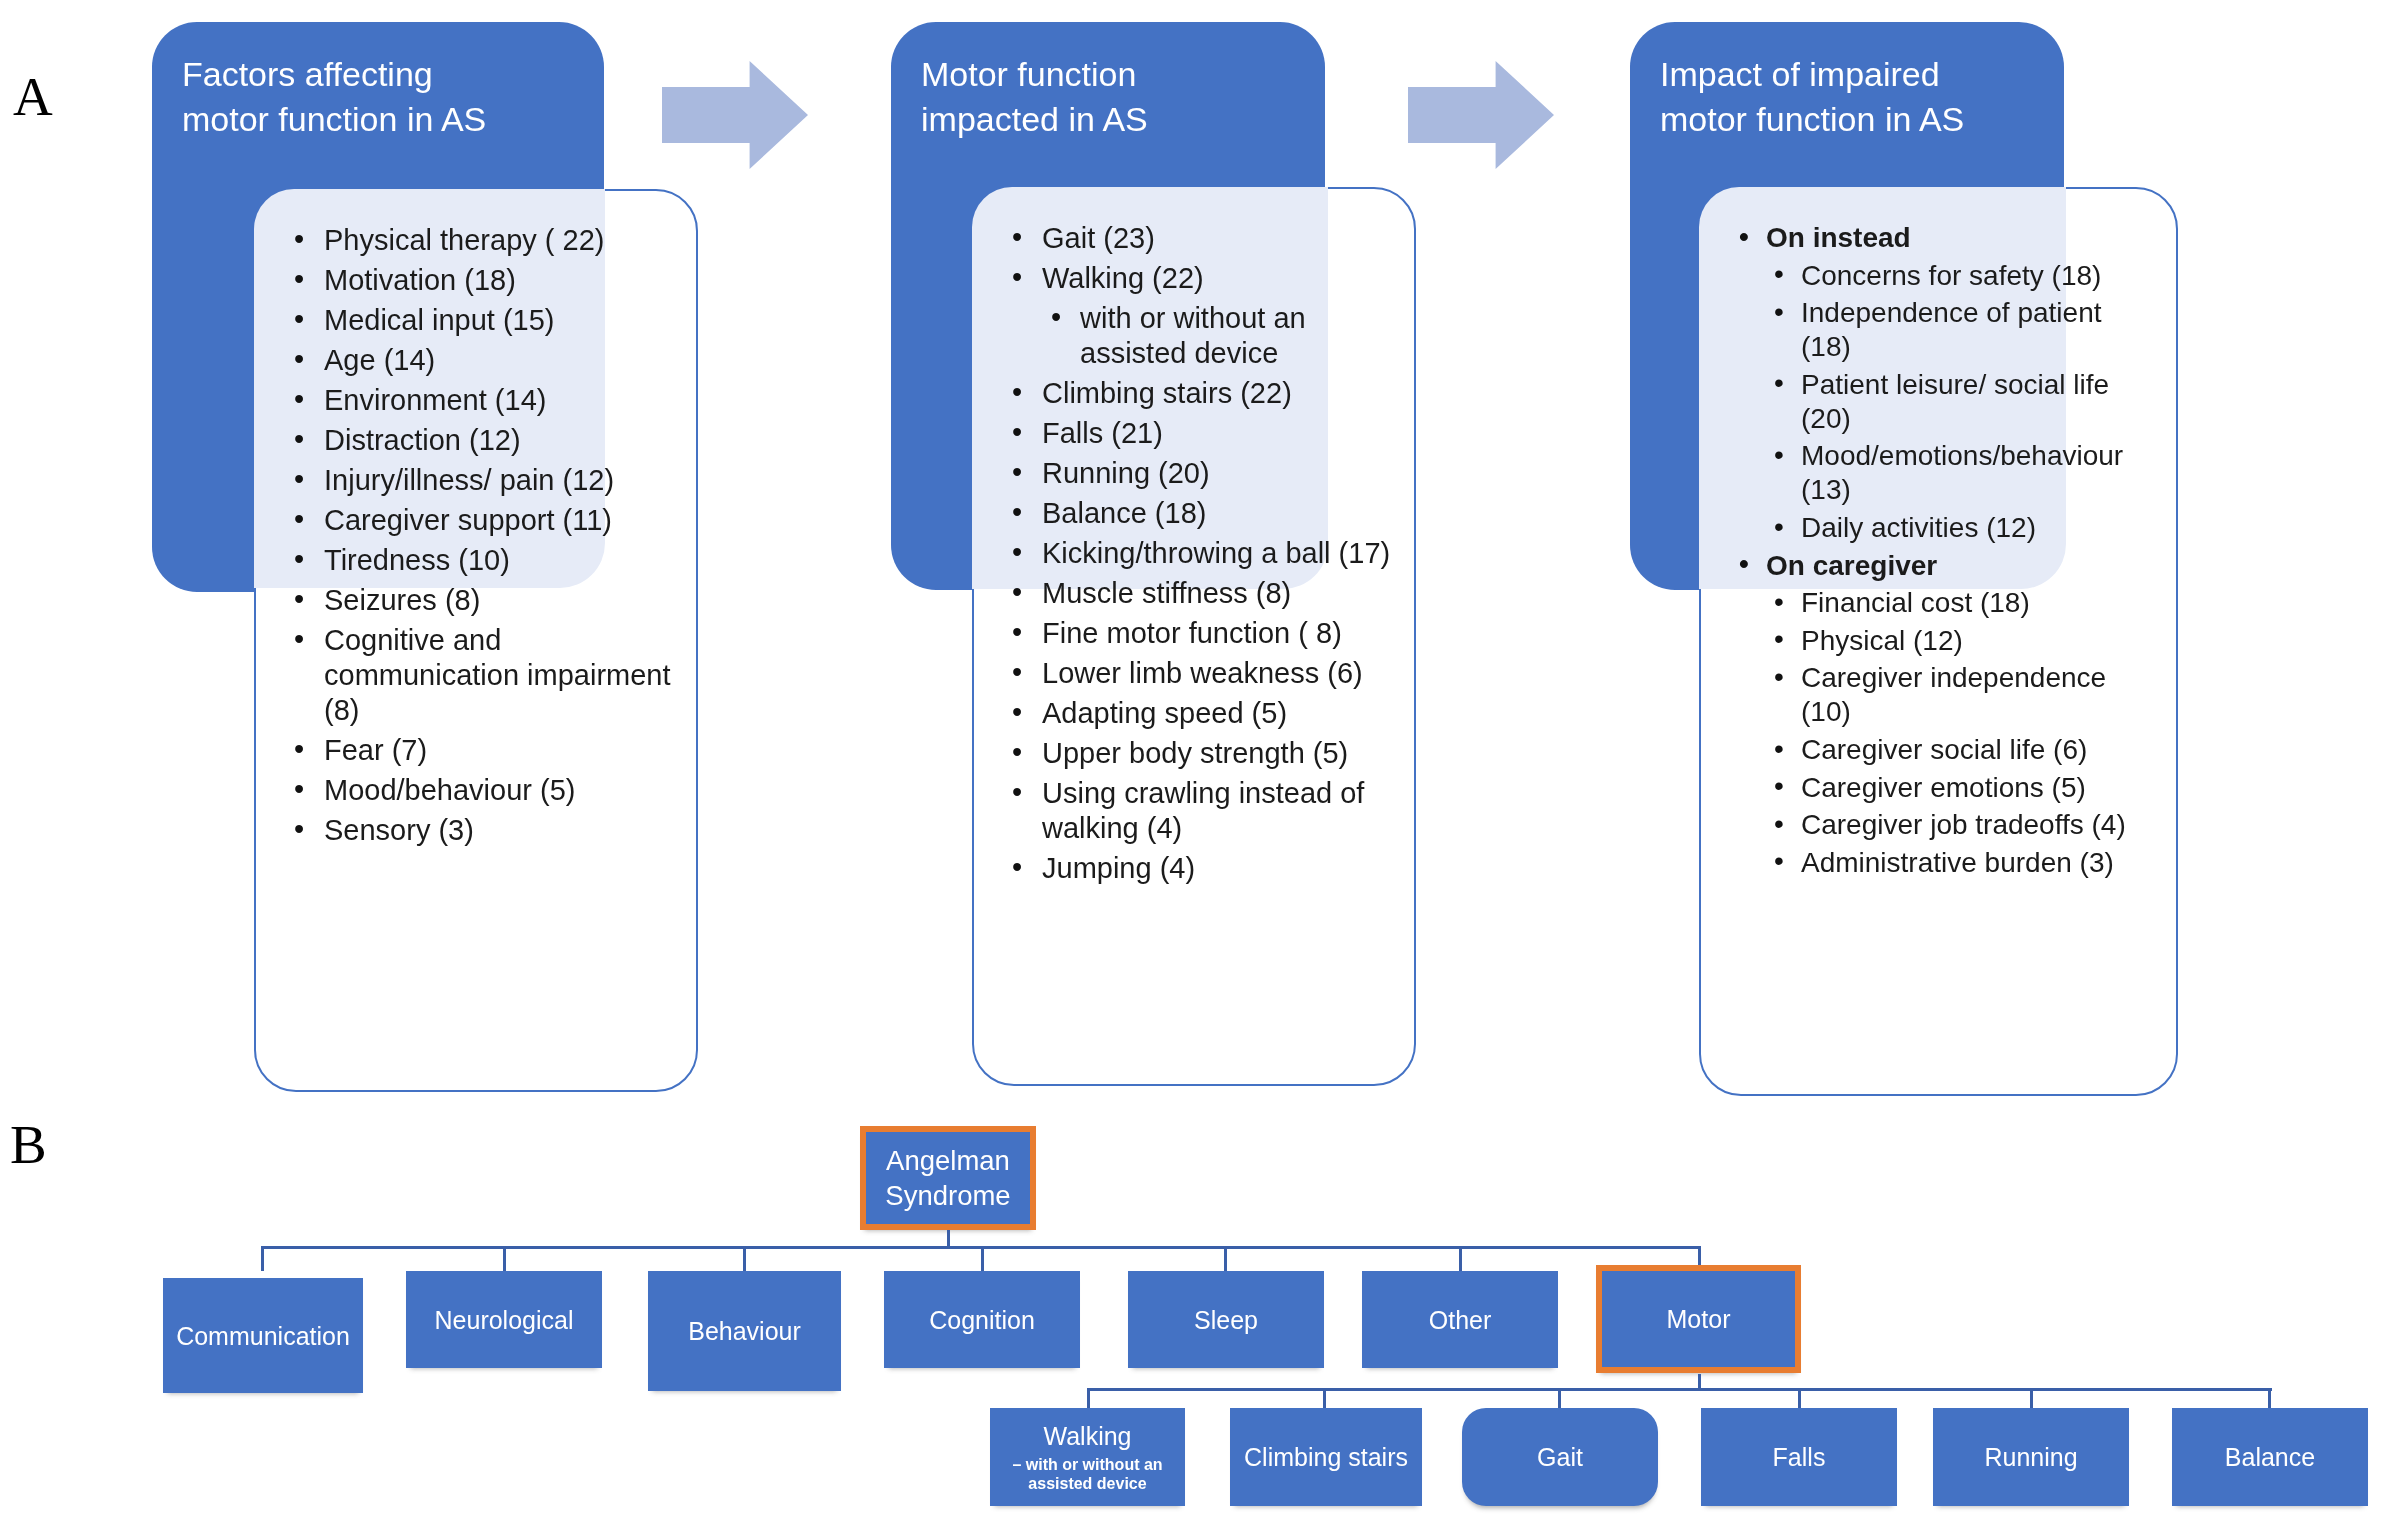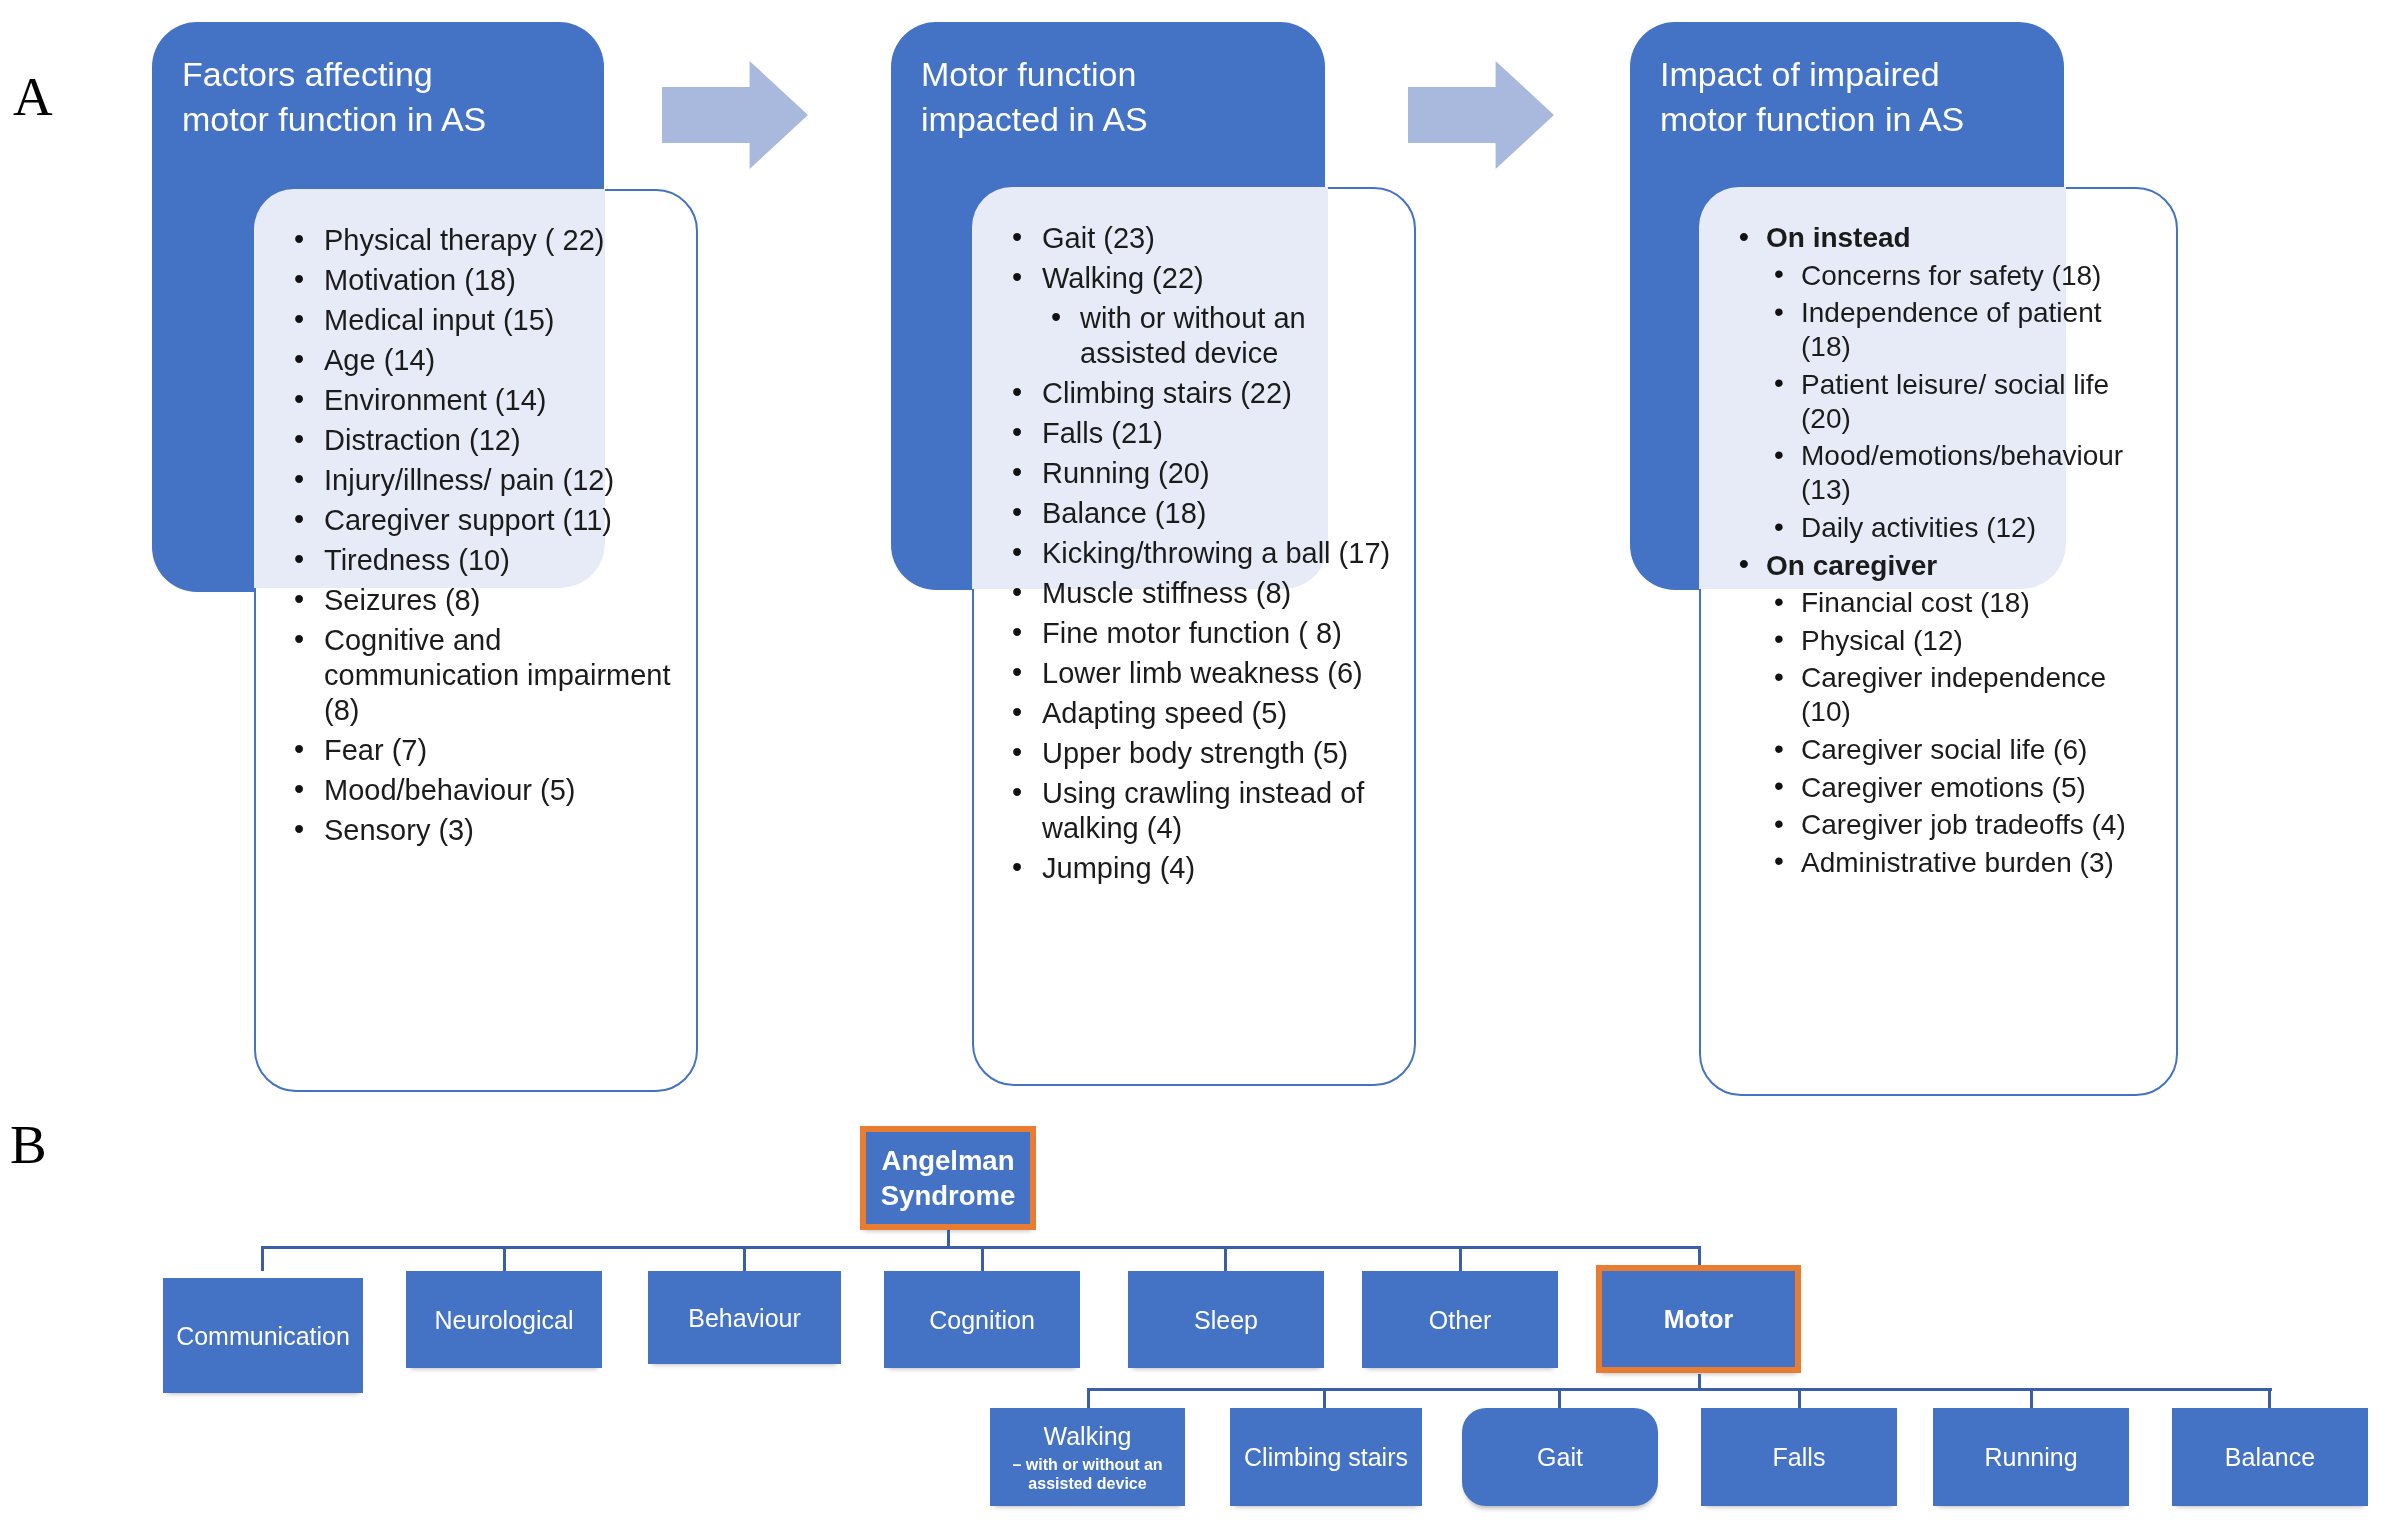--- a/index.html
+++ b/index.html
@@ -18,21 +18,21 @@
   .c1 li,.c2 li{font-size:29px;line-height:35px;margin-bottom:5px;}
   .c3 li{font-size:28px;line-height:34px;margin-bottom:3.6px;}
   .lvl1{padding-left:33px;}
   .lvl2{margin-left:39px;padding-left:32px;}
   .c3 .lvl1{padding-left:30px;font-weight:700;}
   .c3 .lvl2{margin-left:35px;padding-left:30px;}
   
   .node{position:absolute;background:#4472C4;color:#fff;display:flex;flex-direction:column;
     align-items:center;justify-content:center;text-align:center;font-size:25px;line-height:30px;
     box-sizing:border-box;box-shadow:0 5px 5px -3.6px rgba(80,80,80,.45);white-space:pre-line;}
-  .node.highlight{border:6.5px solid #E87D31;font-weight:700;}
+  .node.highlight{border:6.5px solid #E87D31;font-weight:400;}
   .node .sublabel{font-size:16px;line-height:19.5px;font-weight:700;margin-top:4px;white-space:pre-line;}
   .root-node{font-size:27.5px;line-height:35px;font-weight:700;}
   .conn{position:absolute;background:#3A5FA8;}
 </style>
 </head>
 <body>
 
 <span class="panel-label" style="left:13px;top:65px;">A</span>
 <span class="panel-label" style="left:10px;top:1113px;">B</span>
 
@@ -114,21 +114,21 @@
 <div id="sectionB">
     <div class="node root-node highlight" style="left: 860px; top: 1126px; width: 176px; height: 104px;">Angelman
 Syndrome</div>
     <div class="conn" style="left: 947px; top: 1230px; width: 2.9px; height: 19px;"></div>
     <div class="conn" style="left: 261px; top: 1246px; width: 1439px; height: 2.9px;"></div>
     <div class="conn" style="left: 261px; top: 1246px; width: 2.9px; height: 24.6px;"></div>
     <div class="node" style="left: 163px; top: 1278px; width: 200px; height: 115px;">Communication</div>
     <div class="conn" style="left: 503px; top: 1246px; width: 2.9px; height: 24.6px;"></div>
     <div class="node" style="left: 406px; top: 1271px; width: 196px; height: 97px;">Neurological</div>
     <div class="conn" style="left: 743px; top: 1246px; width: 2.9px; height: 24.6px;"></div>
-    <div class="node" style="left: 648px; top: 1271px; width: 193px; height: 93px;">Behaviour</div>
+    <div class="node" style="left: 648px; top: 1271px; width: 193px; height: 120px;">Behaviour</div>
     <div class="conn" style="left: 981px; top: 1246px; width: 2.9px; height: 24.6px;"></div>
     <div class="node" style="left: 884px; top: 1271px; width: 196px; height: 97px;">Cognition</div>
     <div class="conn" style="left: 1224px; top: 1246px; width: 2.9px; height: 24.6px;"></div>
     <div class="node" style="left: 1128px; top: 1271px; width: 196px; height: 97px;">Sleep</div>
     <div class="conn" style="left: 1459px; top: 1246px; width: 2.9px; height: 24.6px;"></div>
     <div class="node" style="left: 1362px; top: 1271px; width: 196px; height: 97px;">Other</div>
     <div class="conn" style="left: 1698px; top: 1246px; width: 2.9px; height: 24.6px;"></div>
     <div class="node highlight" style="left: 1596px; top: 1265px; width: 205px; height: 108px;">Motor</div>
     <div class="conn" style="left: 1698px; top: 1374px; width: 2.9px; height: 17.4px;"></div>
     <div class="conn" style="left: 1087px; top: 1388px; width: 1185px; height: 2.9px;"></div>

